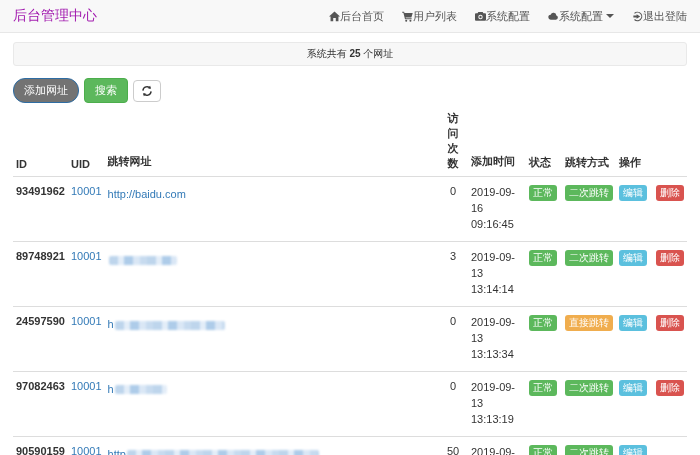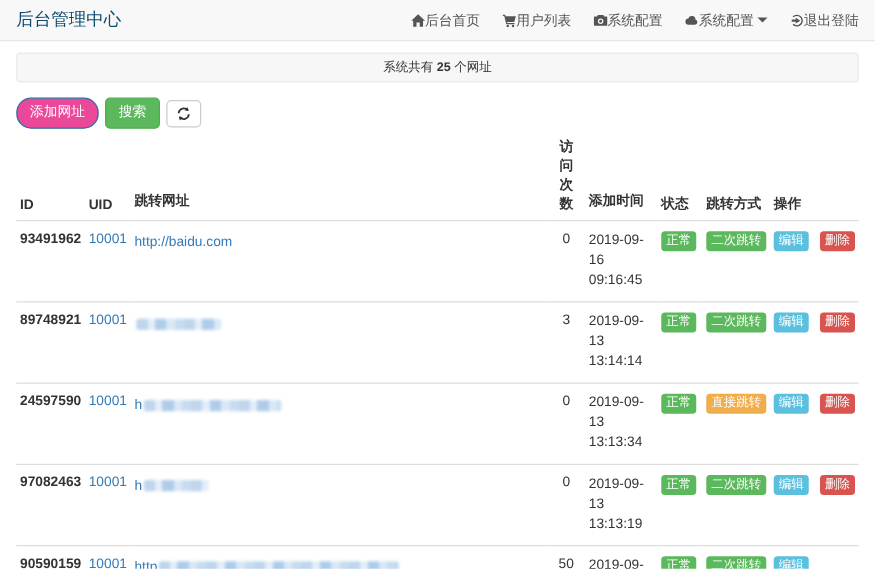--- a/index.html
+++ b/index.html
@@ -7,21 +7,21 @@
     width: 700px; height: 455px; overflow: hidden;
     background: #fff; color: #333;
     font-family: "Liberation Sans", "DejaVu Sans", sans-serif;
   }
   
   .navbar {
     height: 33px; background: #f8f8f8; border-bottom: 1px solid #e7e7e7;
     display: flex; align-items: center; justify-content: space-between;
     padding: 0 13px;
   }
-  .brand { font-size: 14px; color: #0c4a6e; cursor: pointer; }
+  .brand { font-size: 14px; color: #a21caf; cursor: pointer; }
   .nav { display: flex; align-items: center; }
   .nav-item {
     display: flex; align-items: center; gap: 0;
     font-size: 11px; color: #555; padding: 0 9px; cursor: pointer; white-space: nowrap;
   }
   .nav-item:last-child { padding-right: 0; }
   .nav-item svg { width: 11px; height: 11px; display: block; }
   .caret {
     width: 0; height: 0; margin-left: 3px;
     border-top: 4px solid #555; border-left: 4px solid transparent; border-right: 4px solid transparent;
@@ -31,21 +31,21 @@
   .well {
     margin-top: 9px; background: #f7f7f7; border: 1px solid #e9e9e9; border-radius: 3px;
     text-align: center; font-size: 10px; color: #333; padding: 4px 0;
   }
   .toolbar { margin-top: 12px; display: flex; align-items: center; gap: 5px; }
   .btn {
     font-size: 11px; line-height: 1; padding: 6px 10px; border-radius: 4px;
     border: 1px solid transparent; color: #fff; cursor: pointer;
     font-family: inherit;
   }
-  .btn-primary { background: #ec4899; border-color: #2e6da4; border-radius: 12px; }
+  .btn-primary { background: #737373; border-color: #2e6da4; border-radius: 12px; }
   .btn-success { background: #5cb85c; border-color: #4cae4c; }
   .btn-default {
     background: #fff; border-color: #ccc; color: #333;
     padding: 4px 7px; display: flex; align-items: center;
   }
   .btn-default svg { width: 12px; height: 12px; display: block; }
   
   table { width: 100%; border-collapse: collapse; margin-top: 2px; font-size: 11px; }
   th {
     text-align: left; vertical-align: bottom; font-weight: bold; color: #333;

